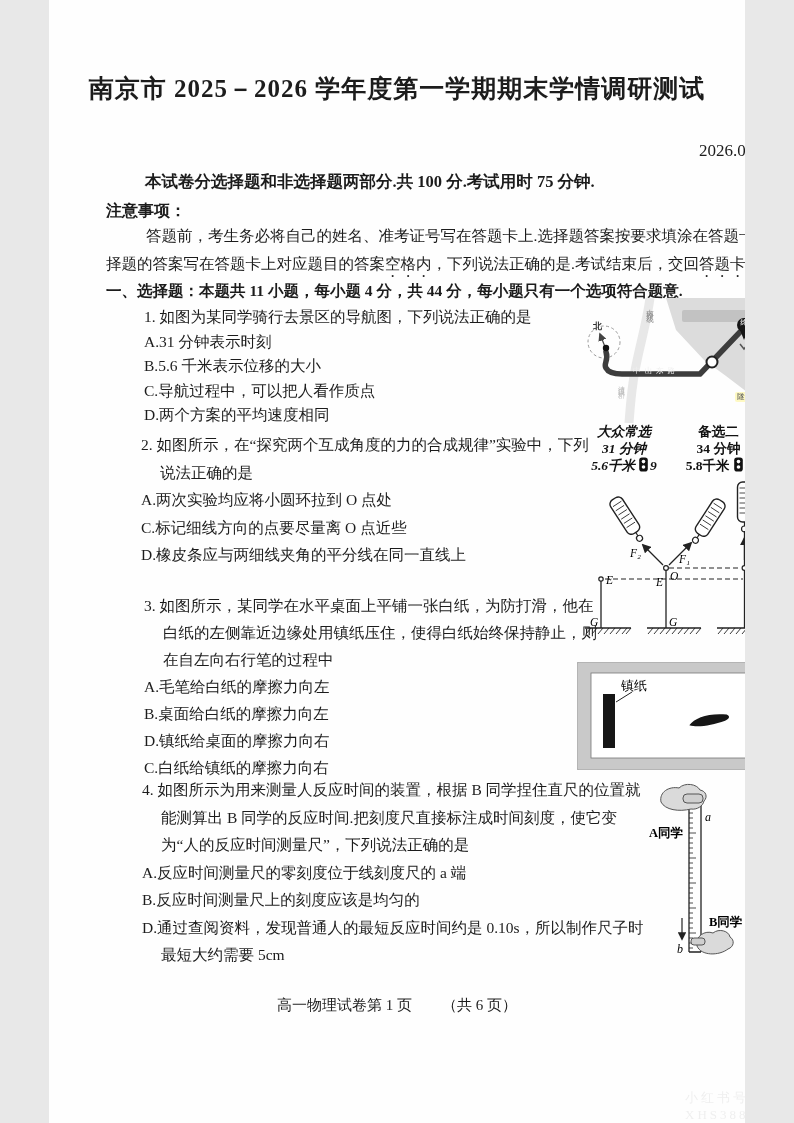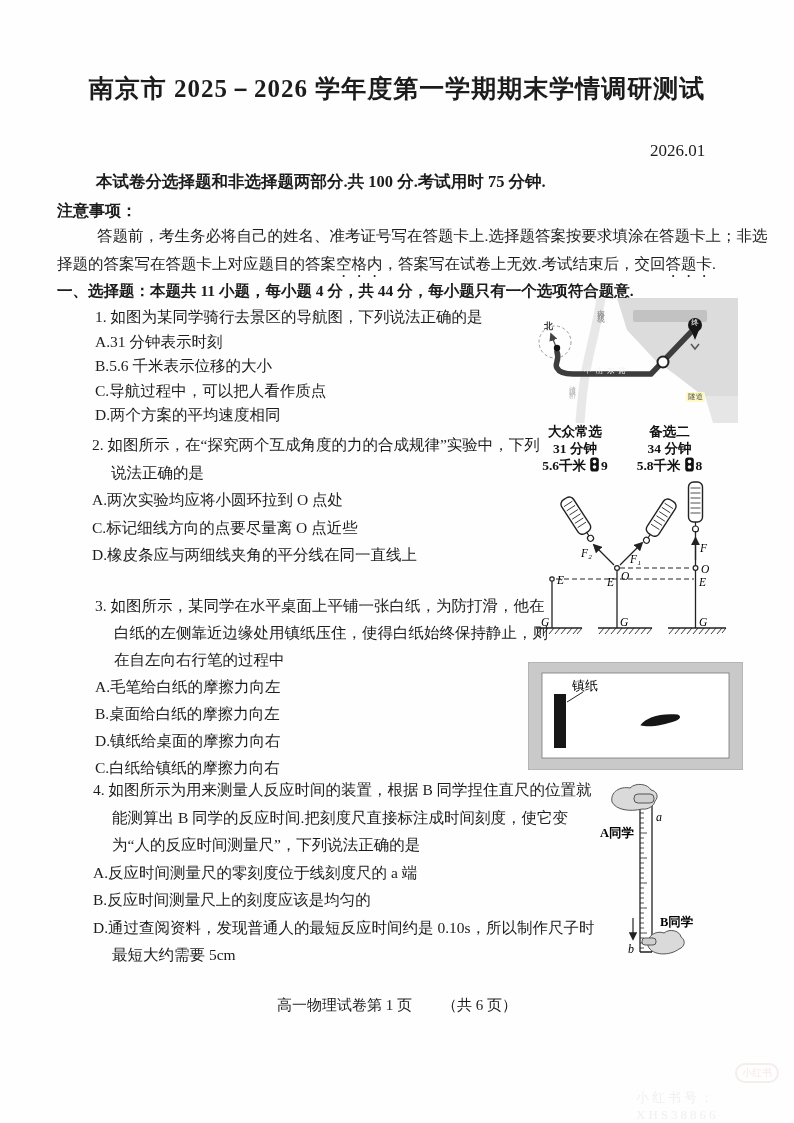--- a/index.html
+++ b/index.html
@@ -1,16 +1,16 @@
 <!DOCTYPE html>
 <html><head>
 <meta charset="utf-8">
 <style>
   html,body{margin:0;padding:0;background:#e8e8e8;}
-  .page{position:relative;width:794px;height:1123px;margin:0 auto;background:#fefefe;
+  .page{position:relative;width:696px;height:1123px;margin:0 auto;background:#fefefe;
         font-family:"Liberation Serif","DejaVu Serif",serif;color:#1c1c1c;overflow:hidden;}
   .abs{position:absolute;}
   .title{left:0;right:0;top:72px;text-align:center;font-size:25px;font-weight:bold;letter-spacing:1px;}
   .subject{left:0;right:0;top:121px;text-align:center;font-size:30px;font-weight:bold;}
   .date{left:650px;top:141px;font-size:17px;}
   .intro{left:96px;top:171px;font-size:16.5px;font-weight:bold;}
   .notice-h{left:57px;top:201px;font-size:16px;font-weight:bold;}
   .notice{left:57px;top:222px;width:724px;font-size:15.5px;line-height:28px;text-indent:40px;}
   .emdot{-webkit-text-emphasis:filled dot;-webkit-text-emphasis-position:under right;
          text-emphasis:filled dot;text-emphasis-position:under right;}
@@ -27,42 +27,42 @@
   .fig-map{left:505px;top:298px;width:235px;height:125px;}
   .fig-map .lbl{position:absolute;line-height:1;}
   .vtext{writing-mode:vertical-rl;text-orientation:upright;letter-spacing:2px;}
   .lbl-north{left:39px;top:24px;font-size:9px;color:#333;font-weight:bold;}
   .lbl-ring{left:92px;top:5px;font-size:7.5px;color:#8c8c8c;}
   .lbl-bridge{left:63px;top:82px;font-size:7px;color:#bdbdbd;}
   .lbl-route{left:79px;top:69px;font-size:7.5px;color:#f0f0f0;letter-spacing:4px;}
   .lbl-tunnel{left:181px;top:94px;font-size:7.5px;color:#555;background:#fef9c3;padding:1px 2px;border-radius:2px;}
   .lbl-dest{left:184px;top:21px;width:12px;text-align:center;font-size:7.5px;color:#fff;}
   .plan{position:absolute;text-align:center;font-size:13.5px;line-height:16.5px;font-weight:600;color:#111;}
-  .plan1{left:505px;top:424px;width:140px;}
+  .plan1{left:505px;top:424px;width:140px;font-style:italic;}
   .plan2{left:612px;top:424px;width:115px;}
   .tl-icon{vertical-align:-2px;margin:0 1px 0 3px;}
   .fig-force{left:528px;top:478px;width:215px;height:172px;}
   .fig-paper{left:528px;top:662px;width:215px;height:108px;}
   .fig-ruler{left:598px;top:778px;width:120px;height:200px;}
   
   .wm-pill{left:735px;top:1063px;width:40px;height:16px;border:2px solid rgba(190,80,80,.10);
            border-radius:10px;font-size:10px;line-height:16px;text-align:center;color:rgba(190,80,80,.13);}
   .wm-id{left:636px;top:1089px;font-size:13px;letter-spacing:3px;color:rgba(140,140,140,.13);}
 </style>
 </head>
 <body>
 
 <div class="page">
 
   <div class="abs title">南京市 2025－2026 学年度第一学期期末学情调研测试</div>
   <div class="abs date">2026.01</div>
   <div class="abs intro">本试卷分选择题和非选择题两部分.共 100 分.考试用时 75 分钟.</div>
   <div class="abs notice-h">注意事项：</div>
 
-  <div class="abs notice"><span>答题前，考生务必将自己的姓名、准考证号写在答题卡上.选择题答案按要求填涂在答题卡上；非选择题的答案写在答题卡上对应题目的答案</span><span class="emdot">空格内</span><span>，答案写在试卷上无效.考试结束后，交回</span><span class="emdot">答题卡</span><span>.</span></div>
+  <div class="abs notice"><span>答题前，考生务必将自己的姓名、准考证号写在答题卡上.选择题答案按要求填涂在答题卡上；非选择题的答案写在答题卡上对应题目的答案</span><span class="emdot">空格内</span><span>，下列说法正确的是.考试结束后，交回</span><span class="emdot">答题卡</span><span>.</span></div>
 
   <div class="abs sec-h">一、选择题：本题共 11 小题，每小题 4 分，共 44 分，每小题只有一个选项符合题意.</div>
 
   <div class="abs q q1">
     <div class="stem"><span>1.</span> <span>如图为某同学骑行去景区的导航图，下列说法正确的是</span></div>
     <div class="opt">A.31 分钟表示时刻</div>
     <div class="opt">B.5.6 千米表示位移的大小</div>
     <div class="opt">C.导航过程中，可以把人看作质点</div>
     <div class="opt">D.两个方案的平均速度相同</div>
   </div>

